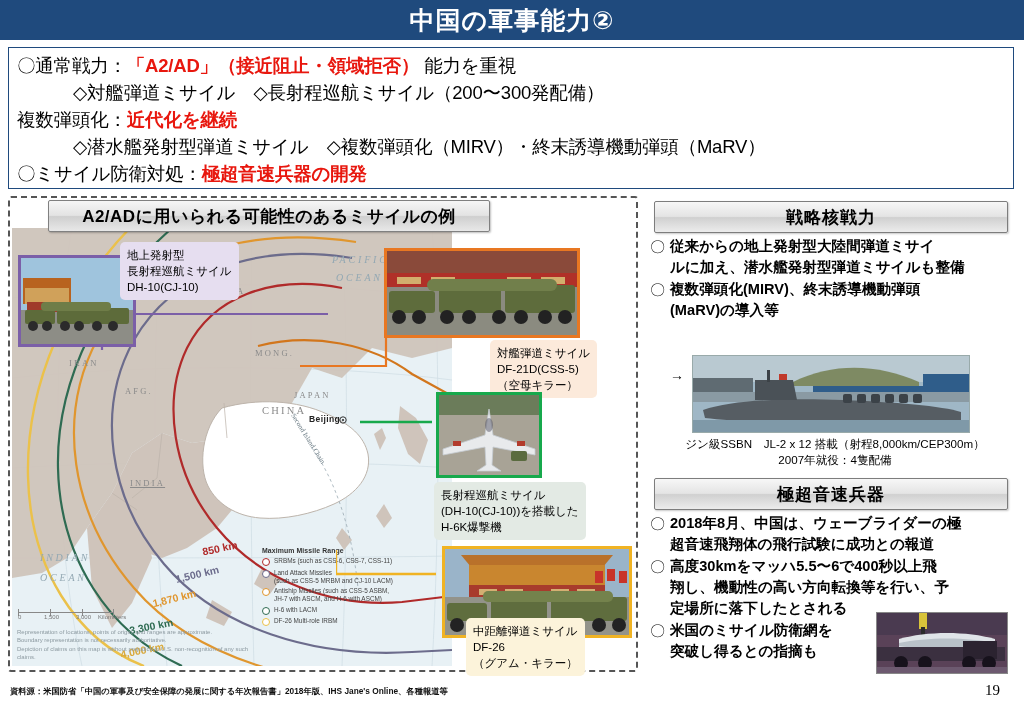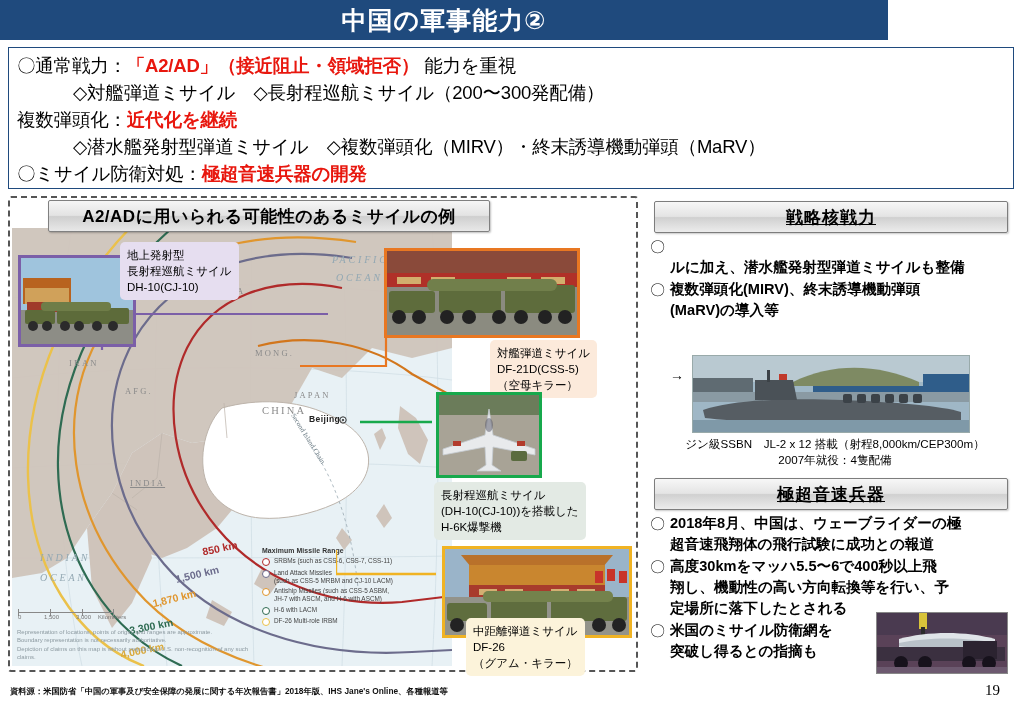--- a/index.html
+++ b/index.html
@@ -11,21 +11,21 @@
     width: 1024px; height: 705px;
     position: relative;
     font-family: "Liberation Sans", "DejaVu Sans", sans-serif;
     overflow: hidden;
     color: #000;
   }
 
   
   .title-bar {
     position: absolute; left: 0; top: 0;
-    width: 888px; height: 40px;
+    width: 1024px; height: 40px;
     background: #1F4A7D;
     display: flex; align-items: center; justify-content: center;
   }
   .title-bar .title-text {
     color: #ffffff;
     font-size: 25px;
     font-weight: bold;
     letter-spacing: 1px;
   }
 
@@ -145,21 +145,20 @@
   .leader { position: absolute; z-index: 4; }
 
   
   .sec-header {
     position: absolute;
     background: linear-gradient(to bottom, #f7f7f7 0%, #e4e4e4 48%, #d0d0d0 52%, #ececec 100%);
     border: 1.4px solid #7d7d7d;
     border-radius: 2px;
     display: flex; align-items: center; justify-content: center;
     box-shadow: 1px 1px 2px rgba(0,0,0,.22);
-    text-decoration: underline;
   }
   .sec-header span { font-size: 17px; font-weight: bold; letter-spacing: 1px; }
 
   .bullet-block { position: absolute; }
   .bullet {
     display: flex; align-items: flex-start;
     font-size: 14.6px; line-height: 21px; font-weight: bold;
     margin-bottom: 1px;
   }
   .bullet .mark { flex: 0 0 auto; width: 20px; font-weight: normal; font-size: 15px; }
@@ -482,21 +481,21 @@
 </div>
 
 <div class="sec-header" style="left:654px; top:201px; width:352px; height:30px;">
   <span>戦略核戦力</span>
 </div>
 
 <div class="bullet-block" style="left:650px; top:236px; width:370px;">
   <div class="bullet">
     <span class="mark">〇</span>
     <span class="txt">
-      <br>
+      <span>従来からの地上発射型大陸間弾道ミサイ</span><br>
       <span>ルに加え、潜水艦発射型弾道ミサイルも整備</span>
     </span>
   </div>
   <div class="bullet">
     <span class="mark">〇</span>
     <span class="txt">
       <span>複数弾頭化(MIRV)、終末誘導機動弾頭</span><br>
       <span>(MaRV)の導入等</span>
     </span>
   </div>

